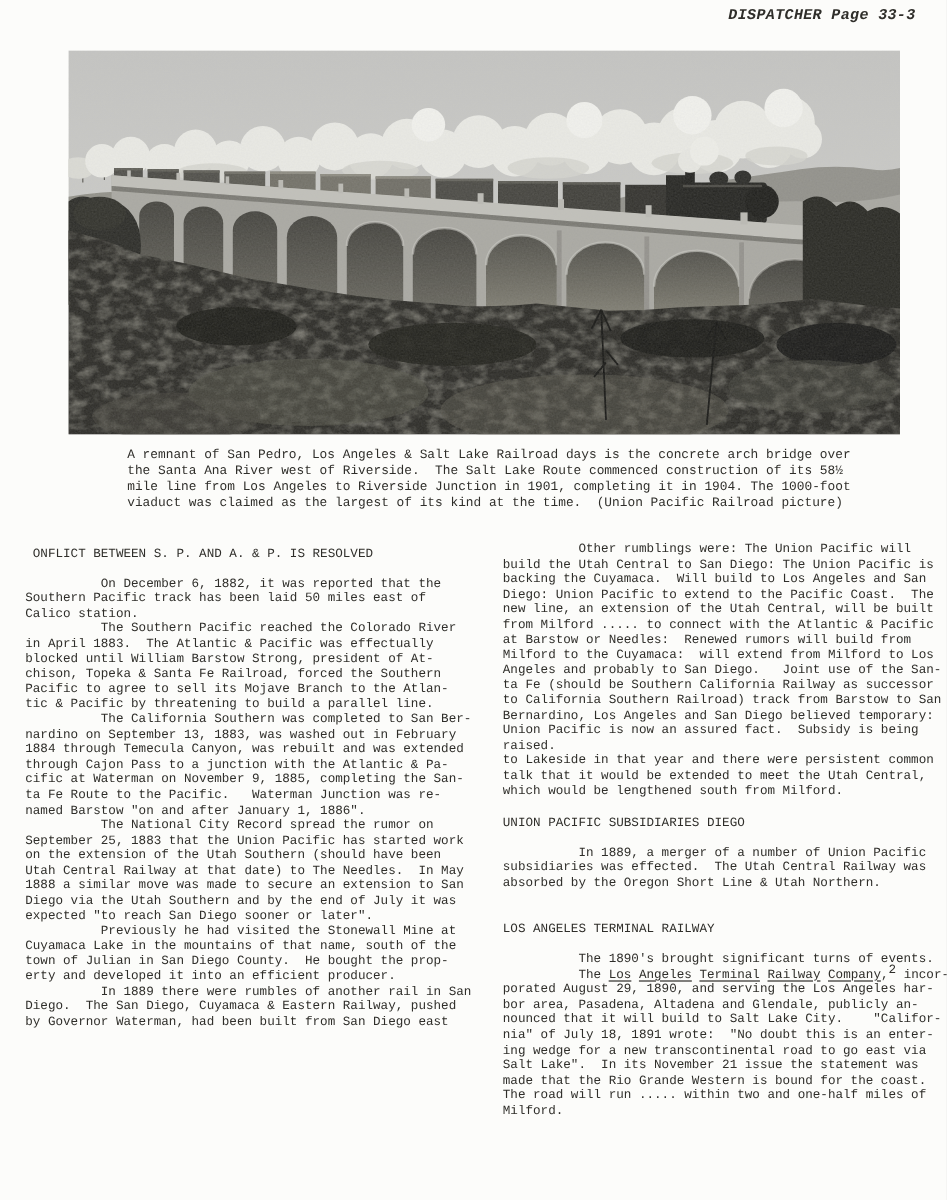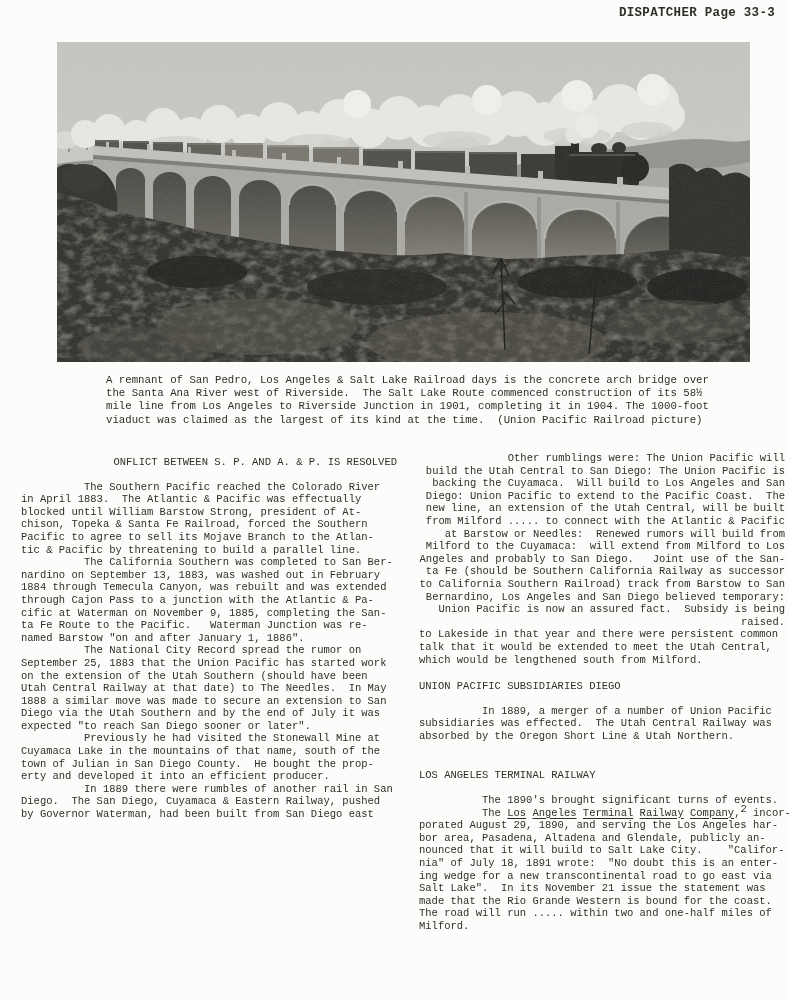--- a/index.html
+++ b/index.html
@@ -1,27 +1,27 @@
 <!DOCTYPE html>
 <html><head>
 <meta charset="utf-8">
 <style>
   html,body{margin:0;padding:0;background:#e8e8e6;}
   .page{position:relative;width:789px;height:1000px;margin:0 auto;background:#fcfcfa;
         font-family:"Liberation Mono",monospace;color:#2f2e2a;overflow:hidden;}
-  .header-line{position:absolute;top:6px;right:14px;font-size:12.5px;font-weight:bold;
-        letter-spacing:.3px;white-space:pre;}
+  .header-line{position:absolute;top:6px;right:26px;font-size:12.5px;font-weight:bold;
+        letter-spacing:.3px;white-space:pre;font-style:italic;}
   .photo{position:absolute;left:57px;top:42px;width:693px;height:320px;}
   .photo svg{display:block;width:100%;height:100%;}
   .caption{position:absolute;left:106px;top:374px;font-size:10.7px;line-height:13.2px;white-space:pre;}
   .col{position:absolute;font-size:10.5px;line-height:12.6px;white-space:pre;}
   .col-left{left:21px;top:456px;width:376px;}
   .col-right{left:419px;top:452px;width:366px;}
   .blk-heading{margin:14px 0 12px 0;}
-  .col > :first-child{margin-top:0;text-align:right;}
+  .col > :first-child{margin-top:0;}
   .sp-lg{margin-top:27px !important;}
   .u{text-decoration:underline;text-underline-offset:2px;}
   .sup{position:relative;top:-3.5px;}
 </style>
 </head>
 <body>
 
 <div class="page">
 
   <div class="header-line">DISPATCHER Page 33-3</div>
@@ -205,21 +205,23 @@
 
       <rect x="0" y="0" width="693" height="320" filter="url(#grain)" opacity="0.3"></rect>
     </svg>
   </div>
 
   <div class="caption">A remnant of San Pedro, Los Angeles &amp; Salt Lake Railroad days is the concrete arch bridge over
 the Santa Ana River west of Riverside.  The Salt Lake Route commenced construction of its 58½
 mile line from Los Angeles to Riverside Junction in 1901, completing it in 1904. The 1000-foot
 viaduct was claimed as the largest of its kind at the time.  (Union Pacific Railroad picture)</div>
 
-  <div class="col col-left"><div class="blk-heading"> ONFLICT BETWEEN S. P. AND A. &amp; P. IS RESOLVED</div><div class="blk-para">          The Southern Pacific reached the Colorado River
+  <div class="col col-left"><div class="blk-heading"> ONFLICT BETWEEN S. P. AND A. &amp; P. IS RESOLVED</div><div class="blk-para">          On December 6, 1882, it was reported that the
+Southern Pacific track has been laid 50 miles east of
+Calico station.</div><div class="blk-para">          The Southern Pacific reached the Colorado River
 in April 1883.  The Atlantic &amp; Pacific was effectually
 blocked until William Barstow Strong, president of At-
 chison, Topeka &amp; Santa Fe Railroad, forced the Southern
 Pacific to agree to sell its Mojave Branch to the Atlan-
 tic &amp; Pacific by threatening to build a parallel line.</div><div class="blk-para">          The California Southern was completed to San Ber-
 nardino on September 13, 1883, was washed out in February
 1884 through Temecula Canyon, was rebuilt and was extended
 through Cajon Pass to a junction with the Atlantic &amp; Pa-
 cific at Waterman on November 9, 1885, completing the San-
 ta Fe Route to the Pacific.   Waterman Junction was re-

